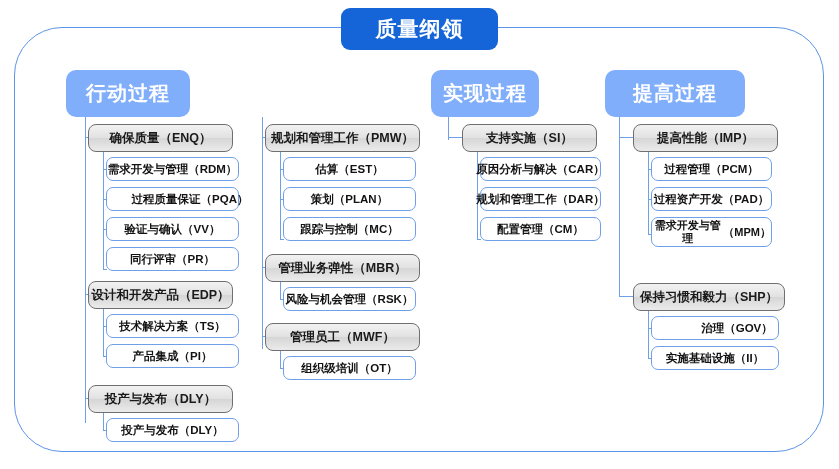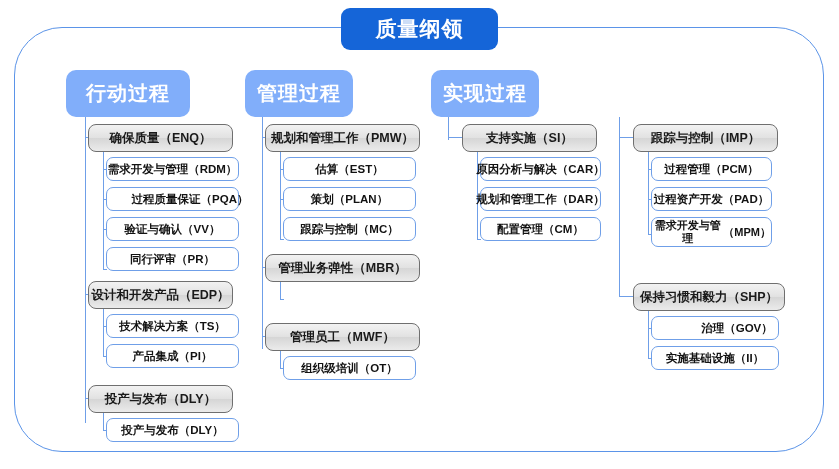--- a/index.html
+++ b/index.html
@@ -135,41 +135,41 @@
   <div class="h-line" style="left:103px;top:356px;width:4px;"></div>
   <div class="leaf-box" style="left:106px;top:344px;width:133px;">产品集成（PI）</div>
 
   <div class="h-line" style="left:85px;top:398px;width:4px;"></div>
   <div class="group-box" style="left:88px;top:385px;width:145px;">投产与发布（DLY）</div>
   <div class="v-line" style="left:103px;top:413px;height:17px;"></div>
 
   <div class="h-line" style="left:103px;top:430px;width:4px;"></div>
   <div class="leaf-box" style="left:106px;top:418px;width:133px;">投产与发布（DLY）</div>
 
-  <div class="col-head" style="left:245px;top:70px;width:108px;">管理过程</div>
   <div class="v-line" style="left:262px;top:117px;height:232px;"></div>
 
   <div class="h-line" style="left:262px;top:137px;width:4px;"></div>
   <div class="group-box" style="left:265px;top:124px;width:155px;">规划和管理工作（PMW）</div>
   <div class="v-line" style="left:280px;top:152px;height:87px;"></div>
 
   <div class="h-line" style="left:280px;top:169px;width:4px;"></div>
   <div class="leaf-box" style="left:283px;top:157px;width:133px;">估算（EST）</div>
 
   <div class="h-line" style="left:280px;top:199px;width:4px;"></div>
   <div class="leaf-box" style="left:283px;top:187px;width:133px;">策划（PLAN）</div>
 
   <div class="h-line" style="left:280px;top:239px;width:4px;"></div>
   <div class="leaf-box" style="left:283px;top:217px;width:133px;">跟踪与控制（MC）</div>
 
   <div class="h-line" style="left:262px;top:267px;width:4px;"></div>
   <div class="group-box" style="left:265px;top:254px;width:155px;">管理业务弹性（MBR）</div>
   <div class="v-line" style="left:280px;top:282px;height:17px;"></div>
 
   <div class="h-line" style="left:280px;top:299px;width:4px;"></div>
+  <div class="leaf-box" style="left:283px;top:287px;width:133px;">风险与机会管理（RSK）</div>
 
   <div class="h-line" style="left:262px;top:336px;width:4px;"></div>
   <div class="group-box" style="left:265px;top:323px;width:155px;">管理员工（MWF）</div>
   <div class="v-line" style="left:280px;top:351px;height:17px;"></div>
 
   <div class="h-line" style="left:280px;top:368px;width:4px;"></div>
   <div class="leaf-box" style="left:283px;top:356px;width:133px;">组织级培训（OT）</div>
 
   <div class="col-head" style="left:431px;top:70px;width:108px;">实现过程</div>
   <div class="v-line" style="left:448px;top:117px;height:23px;"></div>
@@ -180,24 +180,25 @@
 
   <div class="h-line" style="left:477px;top:169px;width:4px;"></div>
   <div class="leaf-box" style="left:480px;top:157px;width:121px;">原因分析与解决（CAR）</div>
 
   <div class="h-line" style="left:477px;top:199px;width:4px;"></div>
   <div class="leaf-box" style="left:480px;top:187px;width:121px;">规划和管理工作（DAR）</div>
 
   <div class="h-line" style="left:477px;top:239px;width:4px;"></div>
   <div class="leaf-box" style="left:480px;top:217px;width:121px;">配置管理（CM）</div>
 
+  <div class="col-head" style="left:605px;top:70px;width:140px;">提高过程</div>
   <div class="v-line" style="left:619px;top:117px;height:180px;"></div>
 
   <div class="h-line" style="left:619px;top:137px;width:16px;"></div>
-  <div class="group-box" style="left:633px;top:124px;width:145px;">跟踪与控制（IMP）</div>
+  <div class="group-box" style="left:633px;top:124px;width:145px;">提高性能（IMP）</div>
   <div class="v-line" style="left:648px;top:152px;height:82px;"></div>
 
   <div class="h-line" style="left:648px;top:169px;width:4px;"></div>
   <div class="leaf-box" style="left:651px;top:157px;width:121px;">过程管理（PCM）</div>
 
   <div class="h-line" style="left:648px;top:199px;width:4px;"></div>
   <div class="leaf-box" style="left:651px;top:187px;width:121px;">过程资产开发（PAD）</div>
 
   <div class="h-line" style="left:648px;top:234px;width:4px;"></div>
   <div class="leaf-box two-line" style="left:651px;top:217px;width:121px;">

